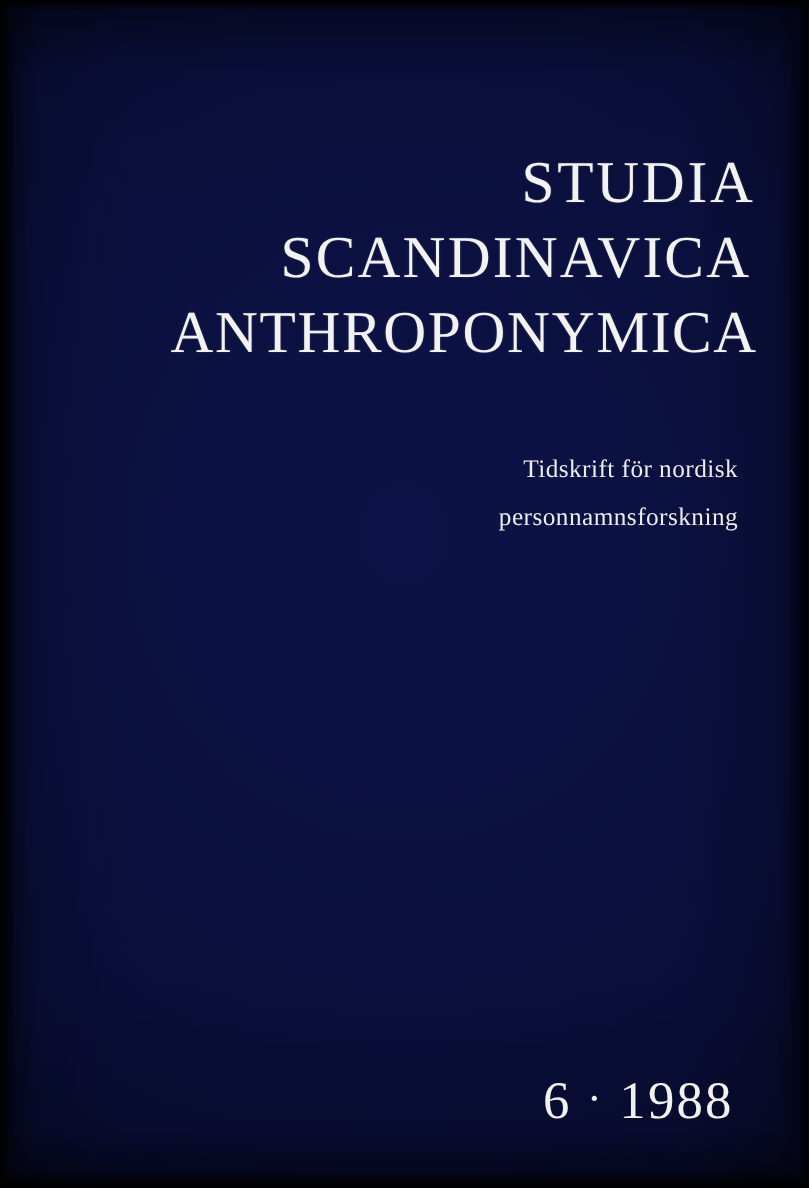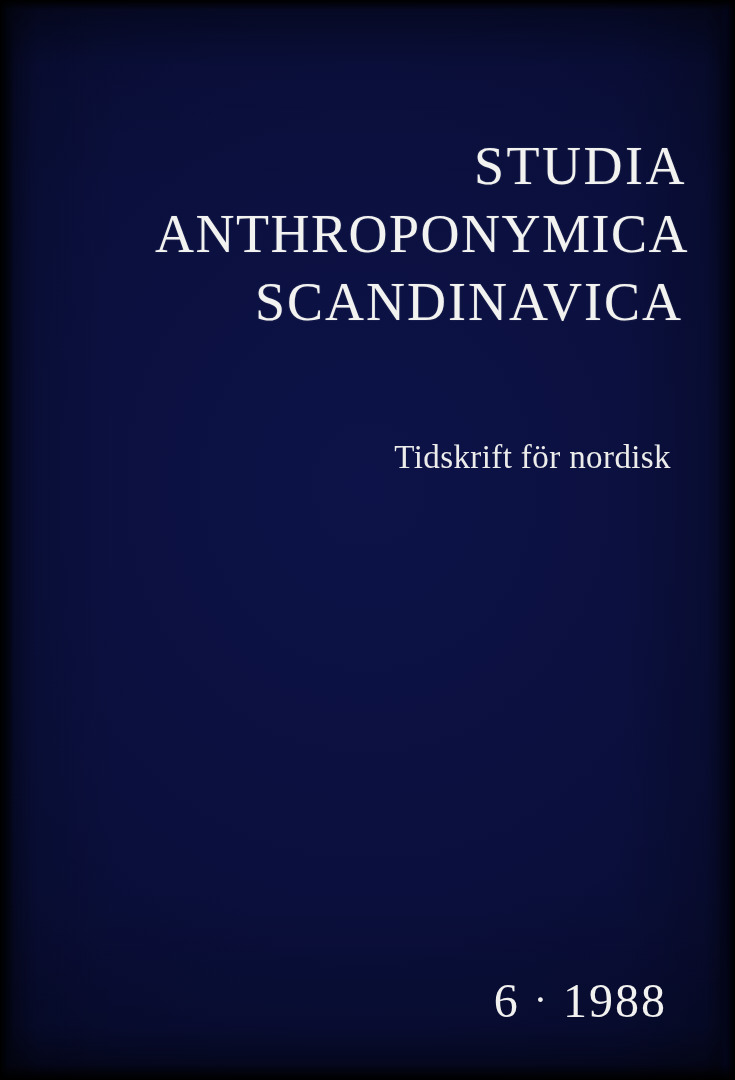--- a/index.html
+++ b/index.html
@@ -111,25 +111,24 @@
 
   .subtitle-block {
     position: absolute;
     top: 405px;
     right: 64px;
     left: 60px;
     text-align: right;
     color: #ececeb;
   }
   .subtitle-line {
-    font-size: 33px;
+    font-size: 23px;
     line-height: 43px;
     letter-spacing: 0.4px;
     white-space: nowrap;
-    margin-top: 31px;
   }
 
   .issue-block {
     position: absolute;
     bottom: 52px;
     right: 68px;
     color: #f1f1ef;
     font-size: 48px;
     letter-spacing: 2px;
     white-space: nowrap;
@@ -142,26 +141,27 @@
 </style>
 </head>
 <body>
 
 <div id="cover">
 
   <div class="content">
 
     <div class="title-block">
       <div class="title-line l1">STUDIA</div>
+      <div class="title-line l3">SCANDINAVICA</div>
       <div class="title-line l2">ANTHROPONYMICA</div>
-      <div class="title-line l3">SCANDINAVICA</div>
     </div>
 
     <div class="subtitle-block">
       <div class="subtitle-line">Tidskrift för nordisk</div>
+      <div class="subtitle-line">personnamnsforskning</div>
     </div>
 
     <div class="issue-block">
       <span>6</span><span class="issue-sep">·</span><span>1988</span>
     </div>
 
   </div>
 
   <div class="edge-left"></div>
   <div class="edge-right"></div>

